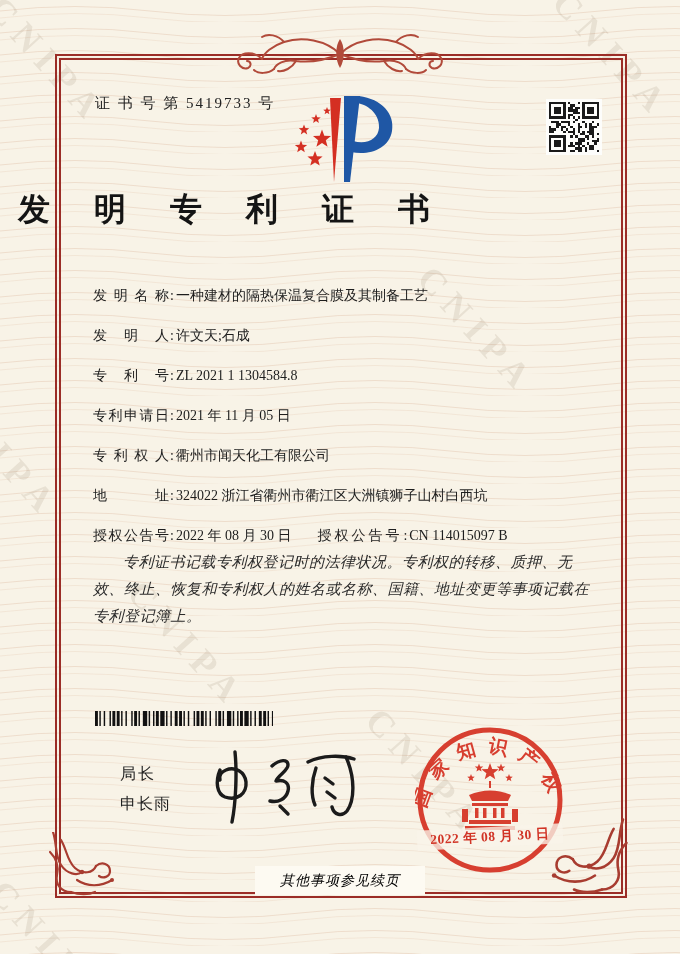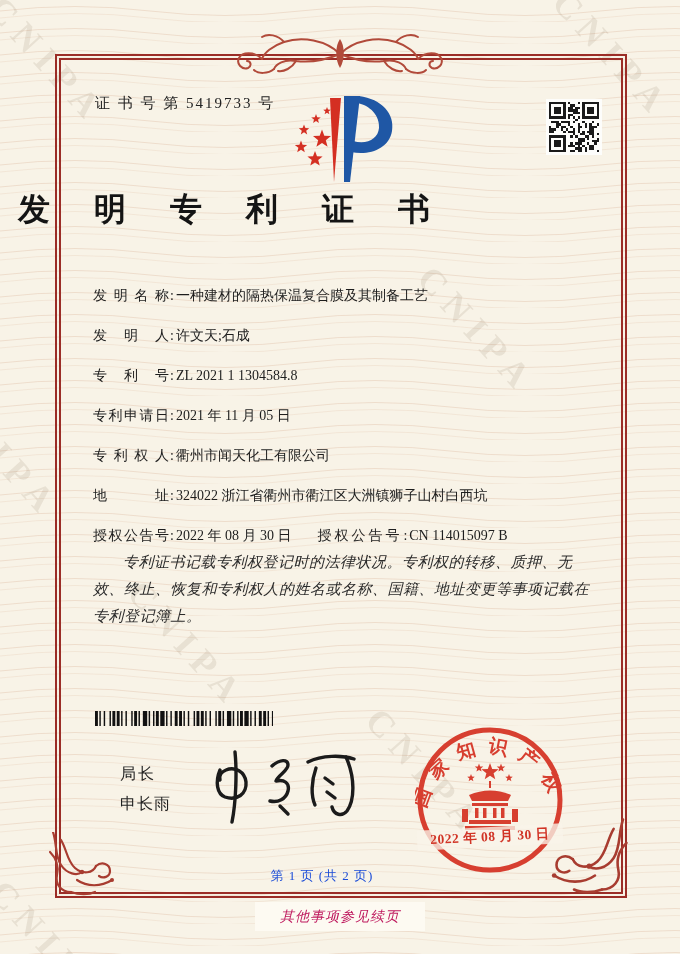--- a/index.html
+++ b/index.html
@@ -55,22 +55,22 @@
   #seal { left:415px; top:725px; width:150px; height:150px; z-index:5; opacity:0.94; }
   #seal-date {
     left:417px; top:827px; width:146px; z-index:6; text-align:center;
     font-size:13.5px; font-weight:bold; color:#d13426; letter-spacing:0.5px;
     background:rgba(248,244,233,0.78); transform:rotate(-3deg); padding:1px 0;
     white-space:nowrap;
   }
   #page-indicator { left:0; top:867px; width:644px; text-align:center; font-size:13px;
     letter-spacing:1px; color:#1d4ed8; z-index:4; }
   #note-box {
-    left:255px; top:902px; width:170px; height:29px; background:#fdfaf2; z-index:4;
-    text-align:center; line-height:29px; font-size:14px; font-style:italic; color:#be185d;
+    left:255px; top:866px; width:170px; height:29px; background:#fdfaf2; z-index:4;
+    text-align:center; line-height:29px; font-size:14px; font-style:italic; color:#000000;
     letter-spacing:1px;
   }
 </style>
 </head>
 <body>
 
 <svg id="waves" class="abs" width="680" height="954">
   <defs>
     <pattern id="wv" width="300" height="22" patternUnits="userSpaceOnUse">
       <path d="M0,11 Q75,2 150,11 T300,11" fill="none" stroke="rgba(205,150,115,0.24)" stroke-width="1"></path>

